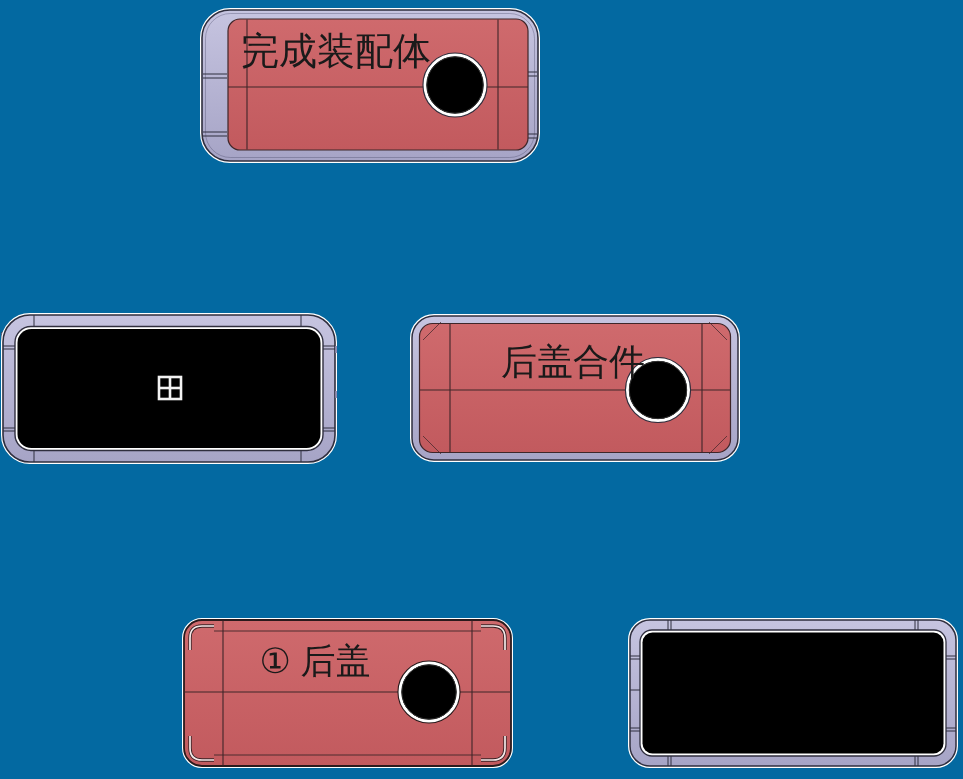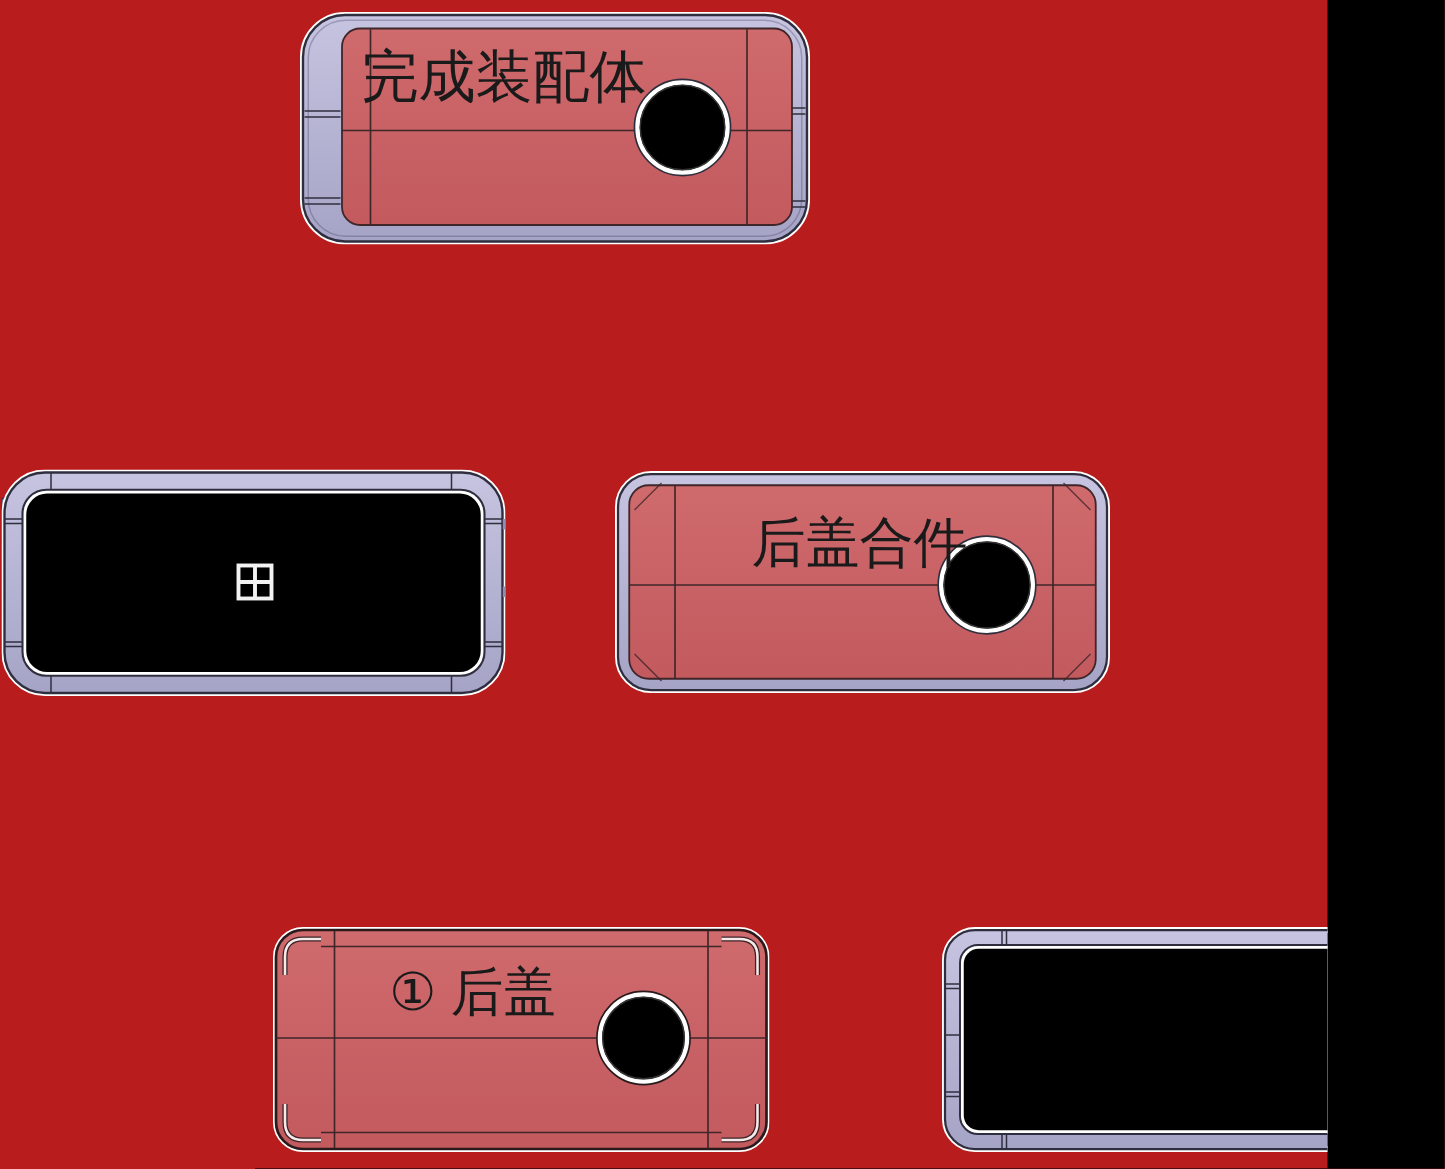--- a/index.html
+++ b/index.html
@@ -2,23 +2,23 @@
 <html><head>
 <meta charset="utf-8">
 <style>
   html, body {
     margin: 0;
     padding: 0;
     background: #000000;
   }
   .stage {
     position: relative;
-    width: 885px;
+    width: 963px;
     height: 779px;
-    background: #b91c1c;
+    background: #0369a1;
     overflow: hidden;
     font-family: "Liberation Sans", "DejaVu Sans", sans-serif;
   }
   .part { position: absolute; }
   .part svg { display: block; }
   .part-label {
     font-family: "Liberation Sans", "DejaVu Sans", sans-serif;
     fill: #1a1a1a;
     text-anchor: middle;
   }

